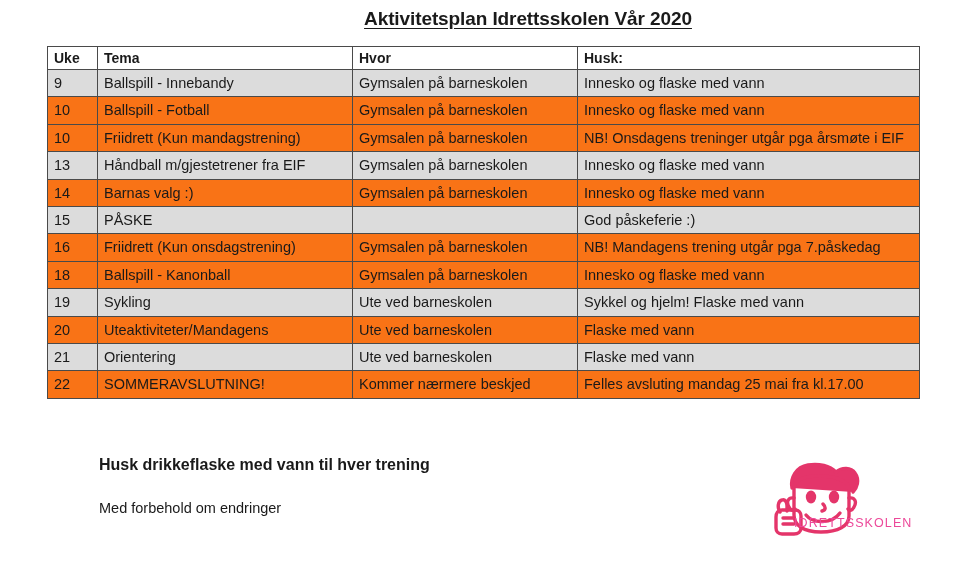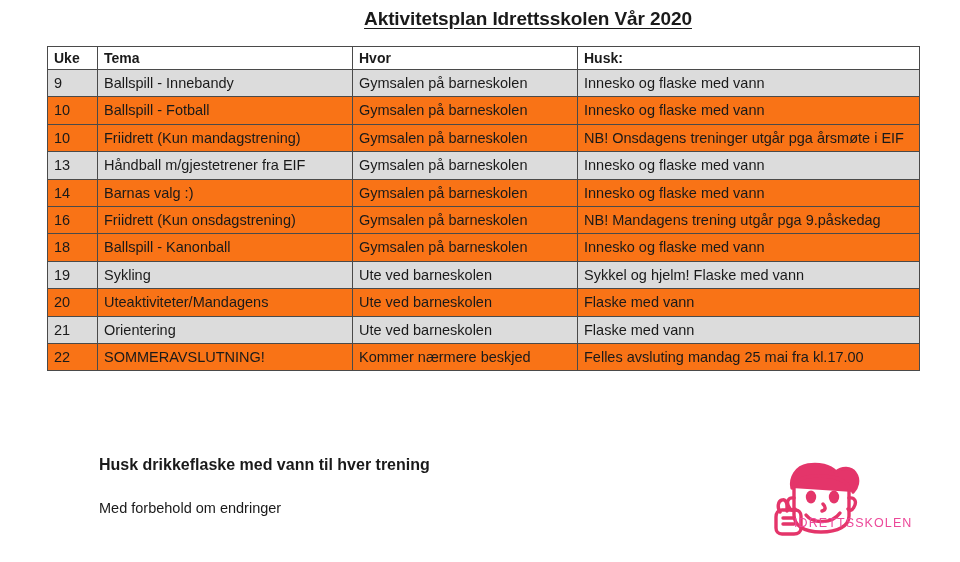--- a/index.html
+++ b/index.html
@@ -151,25 +151,31 @@
         <td class="cell-tema">Håndball m/gjestetrener fra EIF</td>
         <td class="cell-hvor">Gymsalen på barneskolen</td>
         <td class="cell-husk">Innesko og flaske med vann</td>
       </tr>
       <tr class="plain">
         <td class="cell-uke">14</td>
         <td class="cell-tema">Barnas valg :)</td>
         <td class="cell-hvor">Gymsalen på barneskolen</td>
         <td class="cell-husk">Innesko og flaske med vann</td>
       </tr>
+      <tr class="shaded">
+        <td class="cell-uke">15</td>
+        <td class="cell-tema bold-cell">PÅSKE</td>
+        <td class="cell-hvor"></td>
+        <td class="cell-husk">God påskeferie :)</td>
+      </tr>
       <tr class="plain">
         <td class="cell-uke">16</td>
         <td class="cell-tema">Friidrett (Kun onsdagstrening)</td>
         <td class="cell-hvor">Gymsalen på barneskolen</td>
-        <td class="cell-husk">NB! Mandagens trening utgår pga 9.påskedag</td>
+        <td class="cell-husk">NB! Mandagens trening utgår pga 7.påskedag</td>
       </tr>
       <tr class="plain">
         <td class="cell-uke">18</td>
         <td class="cell-tema">Ballspill - Kanonball</td>
         <td class="cell-hvor">Gymsalen på barneskolen</td>
         <td class="cell-husk">Innesko og flaske med vann</td>
       </tr>
       <tr class="shaded">
         <td class="cell-uke">19</td>
         <td class="cell-tema">Sykling</td>

